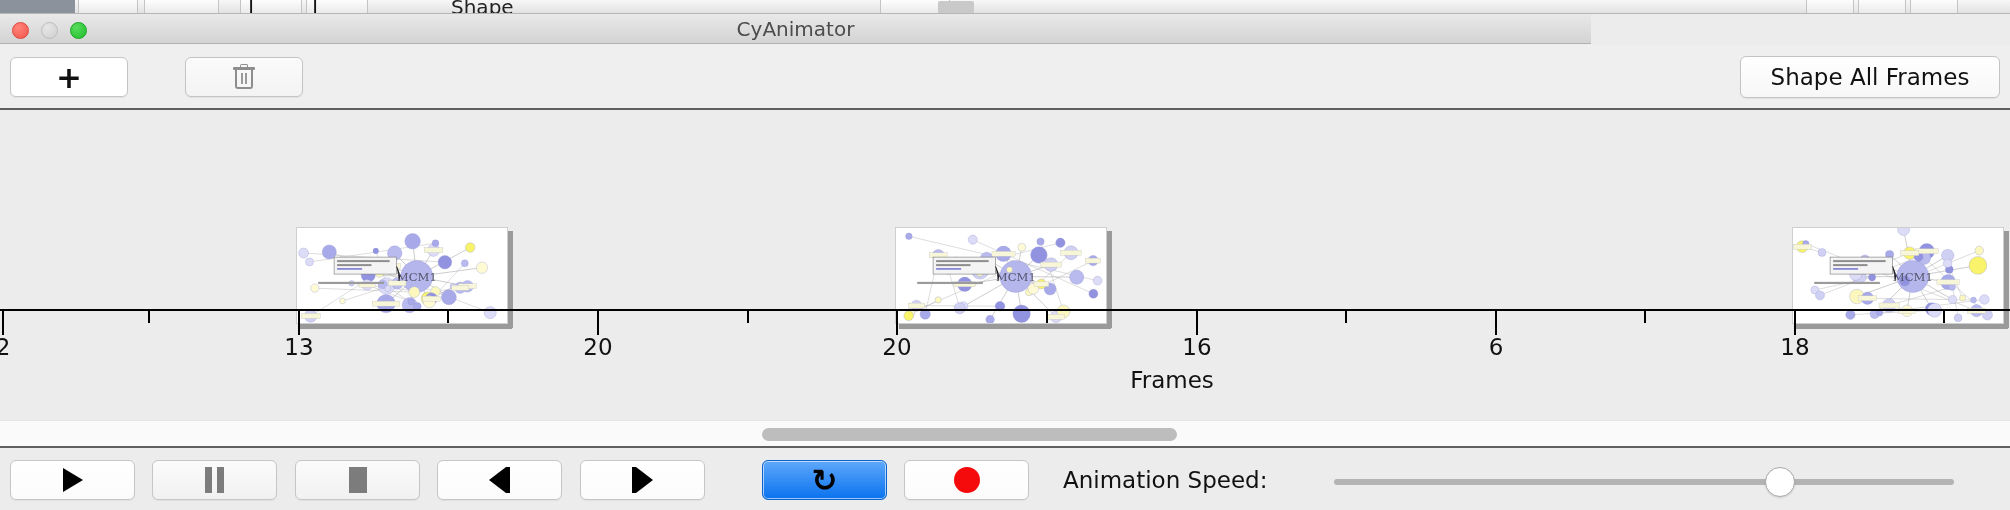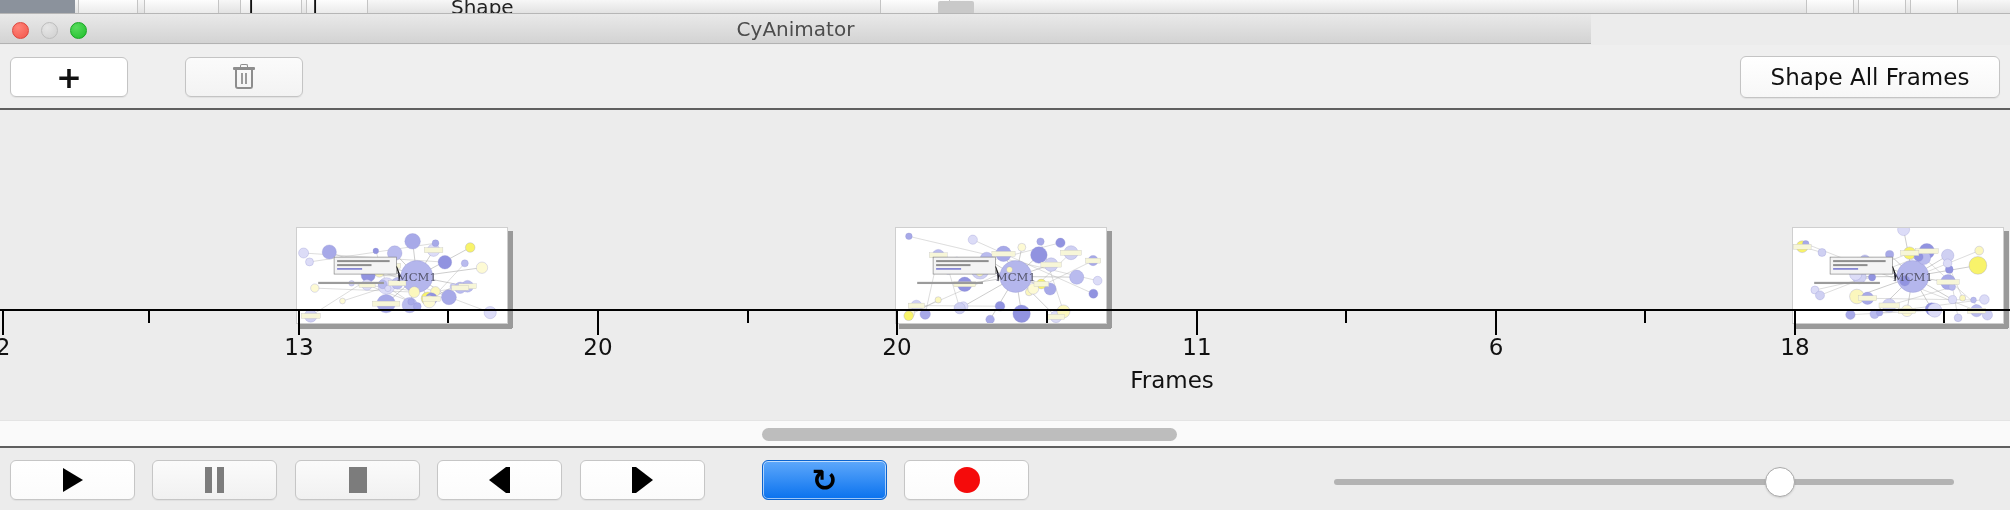--- a/index.html
+++ b/index.html
@@ -533,21 +533,21 @@
   <div id="ticks-host">
       <div class="tick major" style="left: 2px;"></div>
       <div class="ticklabel" style="left: 3px;">2</div>
       <div class="tick major" style="left: 298px;"></div>
       <div class="ticklabel" style="left: 299px;">13</div>
       <div class="tick major" style="left: 597px;"></div>
       <div class="ticklabel" style="left: 598px;">20</div>
       <div class="tick major" style="left: 896px;"></div>
       <div class="ticklabel" style="left: 897px;">20</div>
       <div class="tick major" style="left: 1196px;"></div>
-      <div class="ticklabel" style="left: 1197px;">11</div>
+      <div class="ticklabel" style="left: 1197px;">16</div>
       <div class="tick major" style="left: 1495px;"></div>
       <div class="ticklabel" style="left: 1496px;">6</div>
       <div class="tick major" style="left: 1794px;"></div>
       <div class="ticklabel" style="left: 1795px;">18</div>
       <div class="tick minor" style="left: 148px;"></div>
       <div class="tick minor" style="left: 447px;"></div>
       <div class="tick minor" style="left: 747px;"></div>
       <div class="tick minor" style="left: 1046px;"></div>
       <div class="tick minor" style="left: 1345px;"></div>
       <div class="tick minor" style="left: 1644px;"></div>
@@ -591,19 +591,20 @@
     </div>
 
     <div class="pbtn active" style="left:762px;">
       <span class="glyph-loop">↻</span>
     </div>
 
     <div class="pbtn" style="left:904px;">
       <span class="glyph-rec"></span>
     </div>
 
+    <div class="speed-label" style="left:1063px;">Animation Speed:</div>
 
     <div class="slider" id="speed-slider" style="left: 1334px; width: 620px;">
       <div class="track"></div>
       <div class="knob" id="speed-knob" style="left: 72%;"></div>
     </div>
   </div>
 </div>
 
 </body></html>

